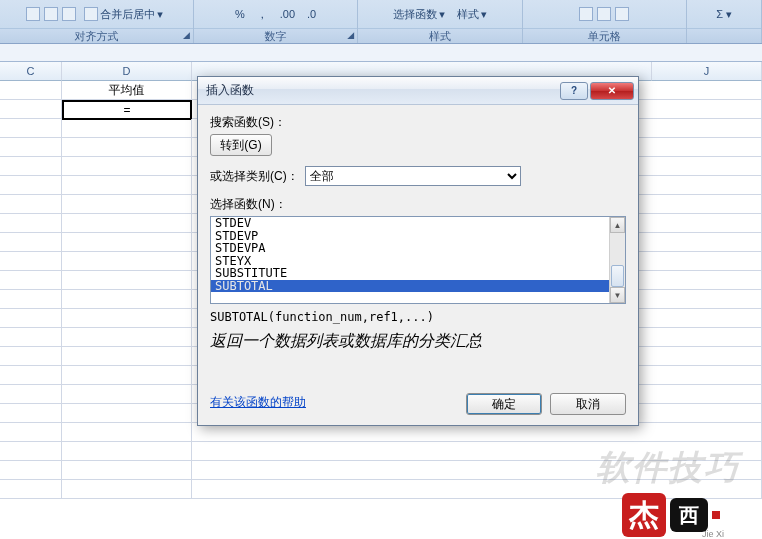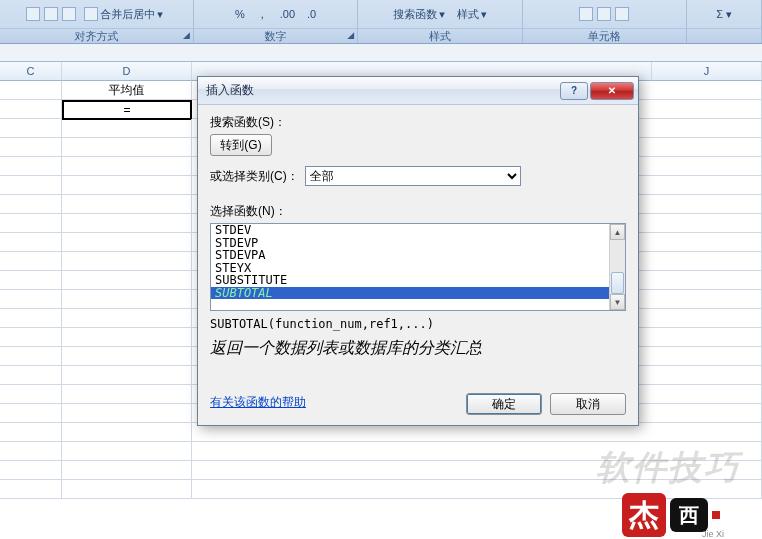--- a/index.html
+++ b/index.html
@@ -49,21 +49,21 @@
 .search-box{flex:1;height:34px;border:1px solid #8a9bb2;background:#fff;padding:3px 5px;font-size:12px;color:#000;}
 .go-btn{width:62px;height:22px;border:1px solid #8e8e8e;background:linear-gradient(#fdfdfd,#e5e5e5);font-size:12px;border-radius:3px;}
 .cat-row{display:flex;align-items:center;gap:6px;margin-top:10px;}
 .cat-row select{flex:0 0 216px;height:20px;border:1px solid #7b8ea8;background:#fff;font-size:12px;}
 .listbox{margin-top:3px;height:88px;border:1px solid #8298b5;background:#fff;overflow:hidden;position:relative;}
 .listbox .items{position:absolute;inset:0 16px 0 0;}
 .listbox .sb{position:absolute;right:0;top:0;bottom:0;width:16px;background:#e9e9e9;border-left:1px solid #cfcfcf;}
 .listbox .sb .arrow{height:16px;background:linear-gradient(#f7f7f7,#dedede);border:1px solid #b9b9b9;margin:0;display:flex;align-items:center;justify-content:center;font-size:8px;color:#555;}
 .listbox .sb .thumb{position:absolute;left:1px;right:1px;top:48px;height:22px;background:linear-gradient(#f2f6fb,#d7e3f1);border:1px solid #9db6d4;border-radius:2px;}
 .li{height:12.5px;padding:0 4px;font-family:SimSun,monospace;font-size:12px;line-height:12.5px;white-space:nowrap;}
-.li.sel{background:#2f63c9;color:#86efac;font-style:italic;}
+.li.sel{background:#2f63c9;color:#e5e5e5;}
 .sig{margin-top:6px;font-family:SimSun,monospace;font-size:12px;}
 .desc{margin-top:7px;font-size:16px;font-style:italic;}
 .helplink{position:absolute;left:12px;bottom:14px;font-size:12px;color:#0645c8;text-decoration:underline;}
 .dlg-btns{position:absolute;right:12px;bottom:10px;display:flex;gap:8px;}
 .dlg-btn{width:76px;height:22px;border:1px solid #8e8e8e;background:linear-gradient(#fdfdfd,#e3e3e3);font-size:12px;border-radius:3px;}
 .dlg-btn.primary{box-shadow:0 0 0 1px #3c7fb1 inset;}
 
 
 .wm{position:absolute;right:22px;bottom:48px;font-size:34px;color:rgba(120,120,120,.25);font-weight:bold;letter-spacing:2px;font-style:italic;}
 .stamp{position:absolute;right:42px;bottom:2px;display:flex;align-items:center;gap:4px;}
@@ -103,21 +103,21 @@
           <span>.0</span>
         </span>
     </div>
     <div class="ribbon-label">
         <span>数字</span>
         <span class="launcher">◢</span>
       </div>
   </div>
   <div class="ribbon-group" style="flex:1.1">
     <div class="ribbon-body">
-      <span class="rb-btn"><span>搜索函数</span> ▾</span>
+      <span class="rb-btn"><span>选择函数</span> ▾</span>
       <span class="rb-btn"><span>样式</span> ▾</span>
     </div>
     <div class="ribbon-label">
         <span>样式</span>
       </div>
   </div>
   <div class="ribbon-group" style="flex:1.1">
     <div class="ribbon-body">
       <span class="rb-icon"></span>
       <span class="rb-icon"></span>
@@ -270,21 +270,21 @@
     <div class="lbl">搜索函数(S)：</div>
     <div class="search-row">
       <button class="go-btn">转到(G)</button>
     </div>
     <div class="cat-row">
       <span>或选择类别(C)：</span>
       <select>
         <option>全部</option>
       </select>
     </div>
-    <div class="lbl" style="margin-top:17px">选择函数(N)：</div>
+    <div class="lbl" style="margin-top:10px">选择函数(N)：</div>
     <div class="listbox">
       <div class="items" id="fn-items">
           <div class="li">STDEV</div>
           <div class="li">STDEVP</div>
           <div class="li">STDEVPA</div>
           <div class="li">STEYX</div>
           <div class="li">SUBSTITUTE</div>
           <div class="li sel">SUBTOTAL</div>
         </div>
       <div class="sb">

